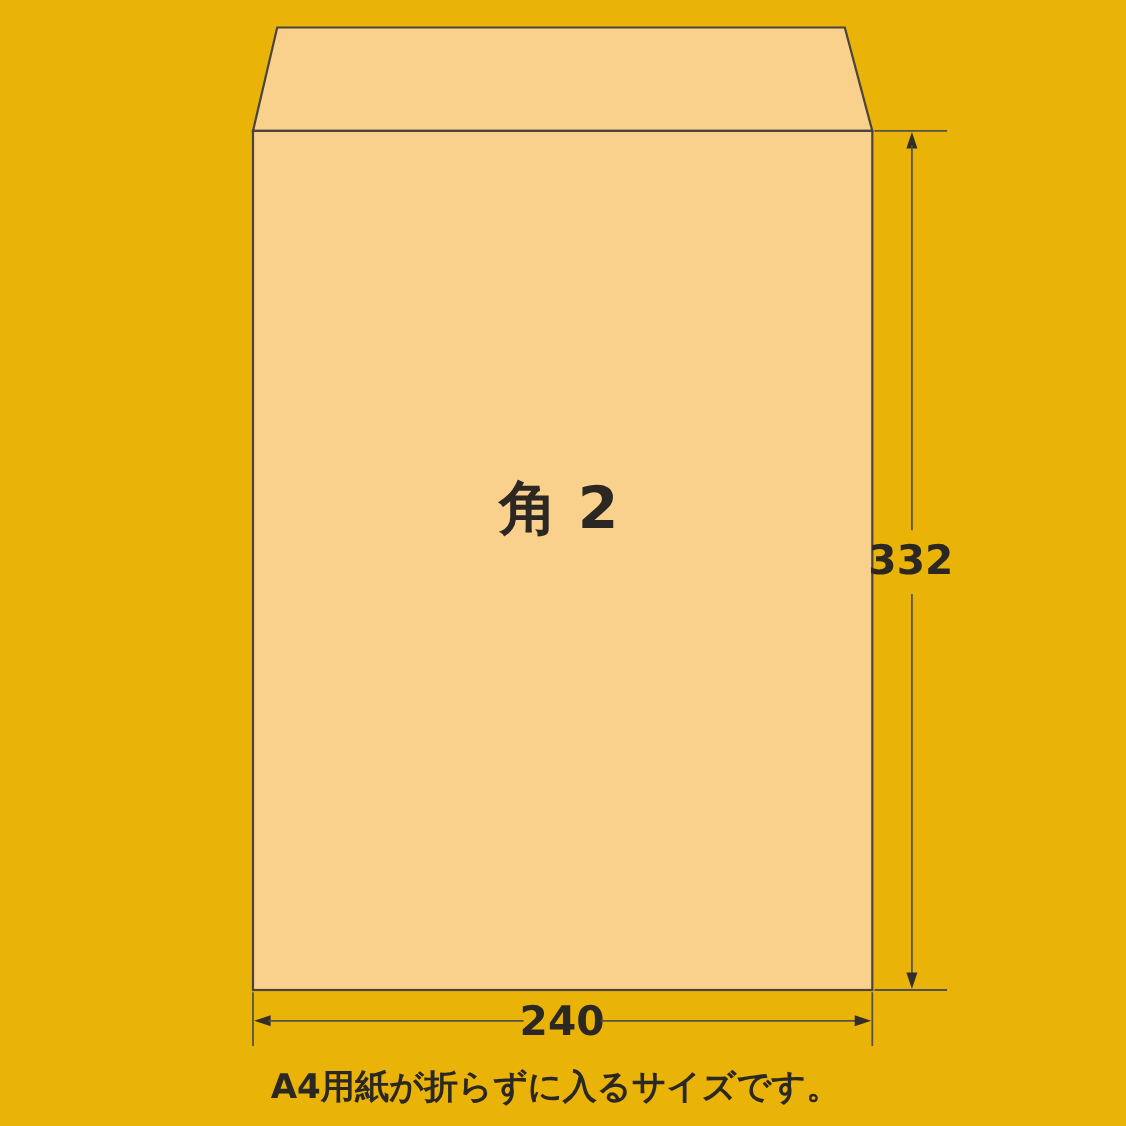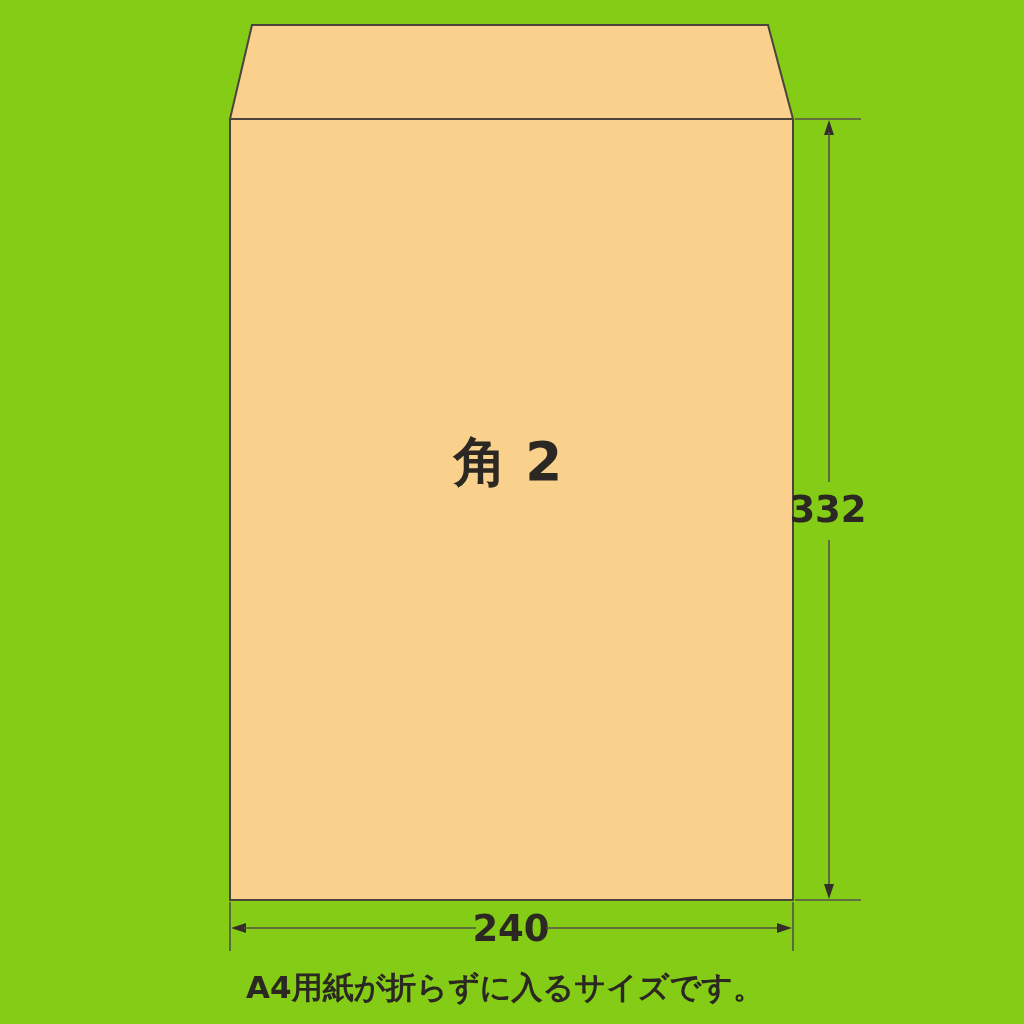--- a/index.html
+++ b/index.html
@@ -7,21 +7,21 @@
     padding: 0;
     width: 1024px;
     height: 1024px;
     background: #ffffff;
     overflow: hidden;
   }
   .stage {
     position: relative;
     width: 1024px;
     height: 1024px;
-    background: #84cc16;
+    background: #eab308;
   }
   svg { display: block; }
 
   .env {
     fill: #F9D18C;
     stroke: #4A443C;
     stroke-width: 2;
     stroke-linejoin: miter;
   }
   .ext, .dim {

